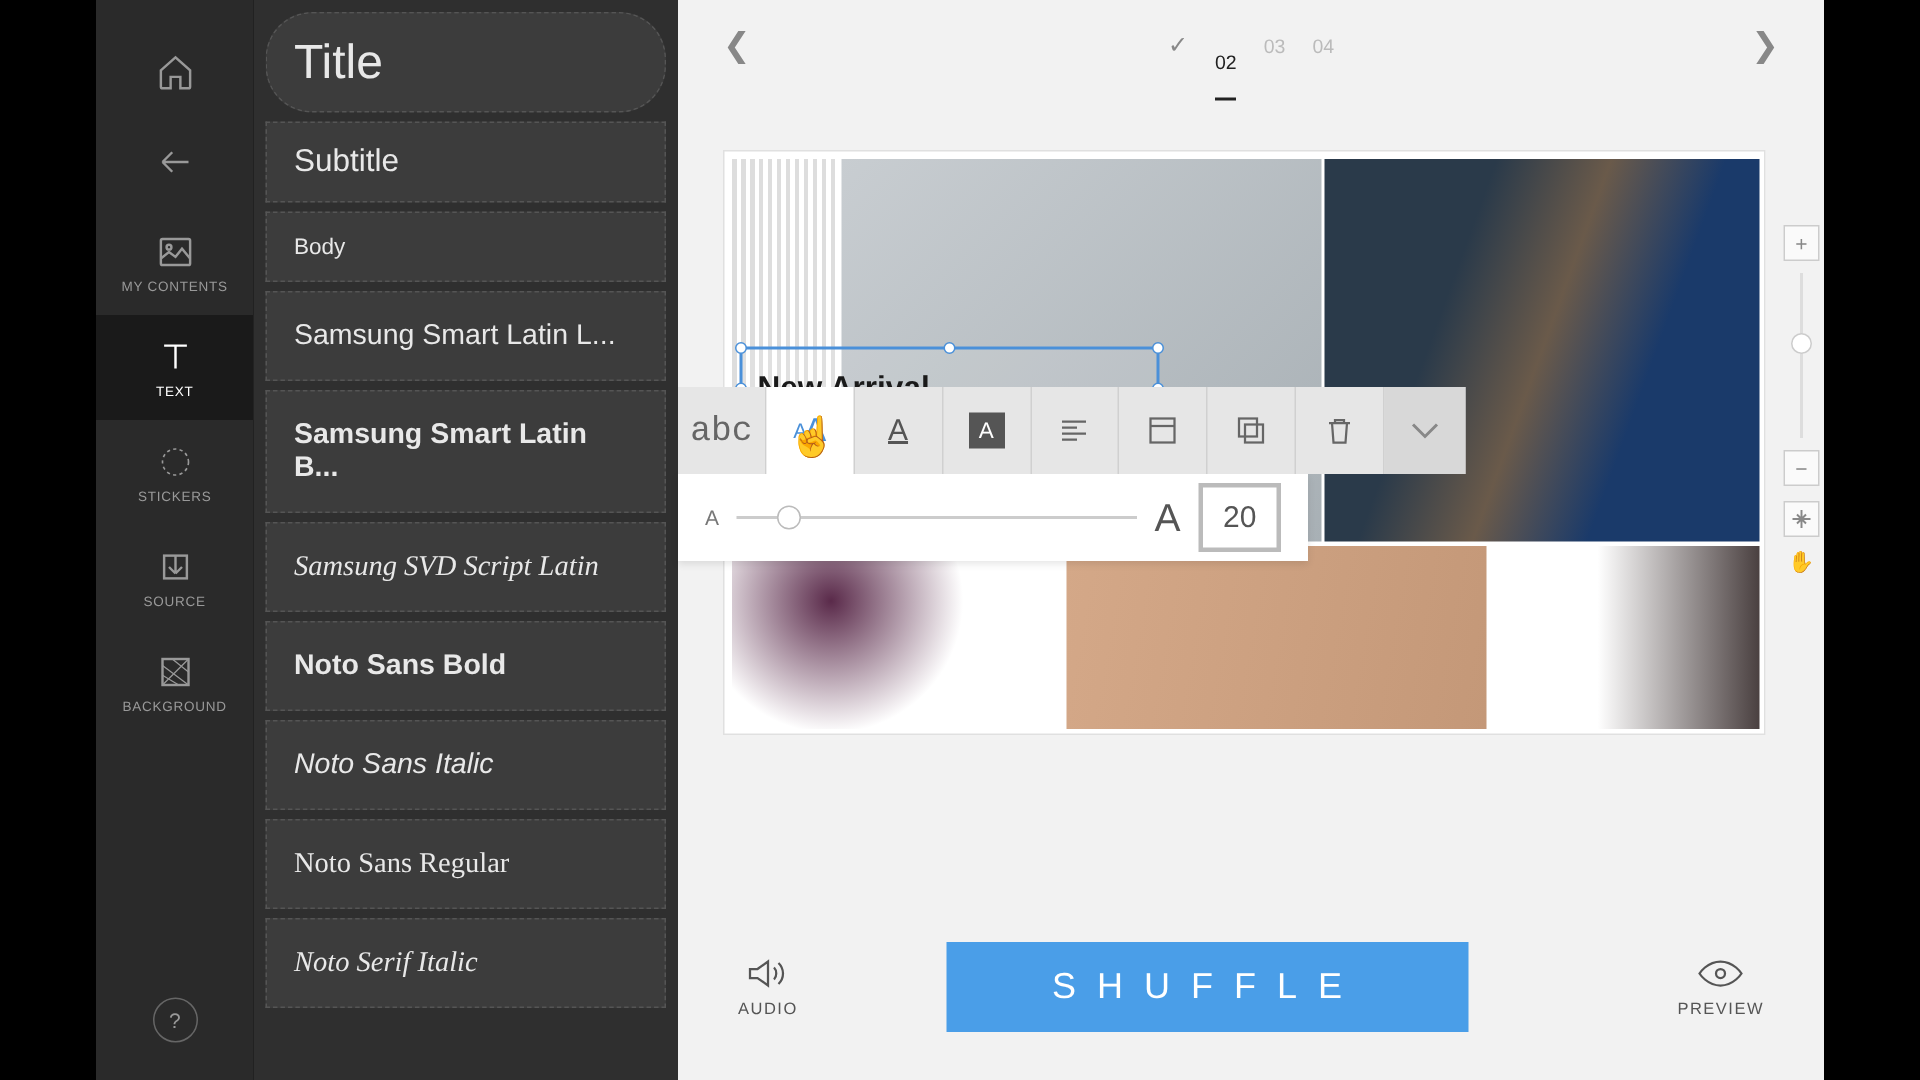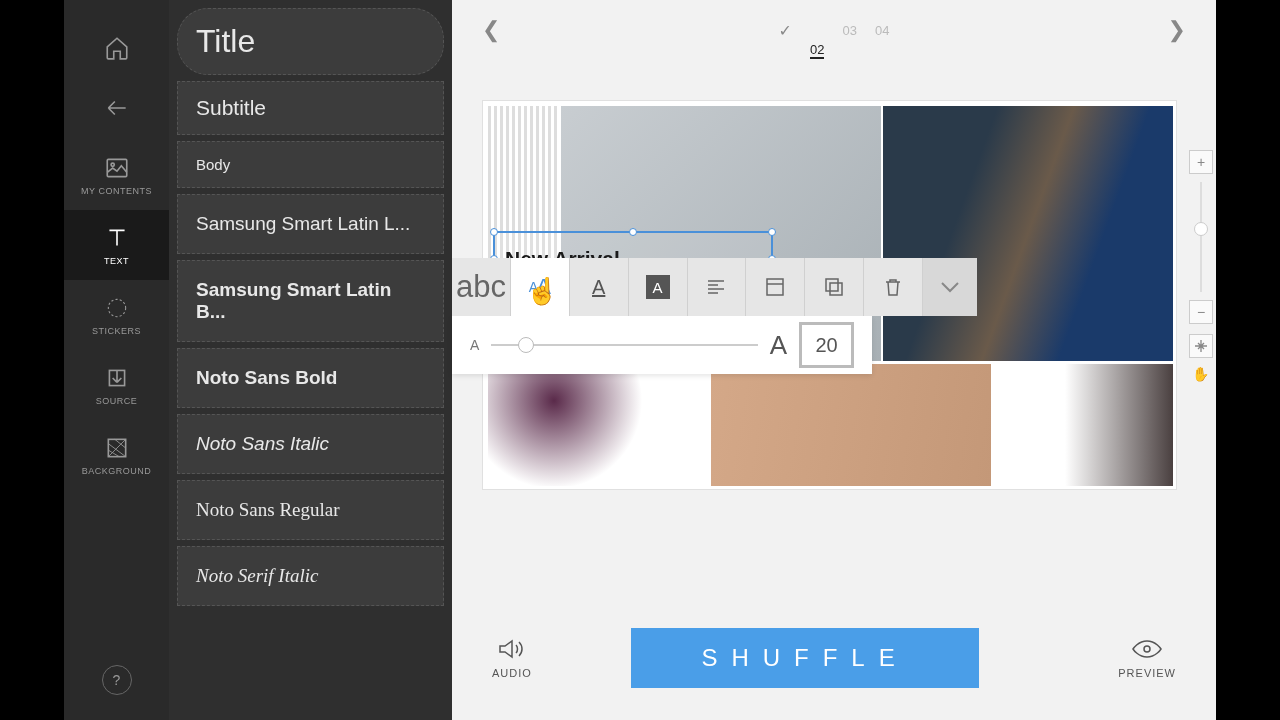--- a/index.html
+++ b/index.html
@@ -31,21 +31,21 @@
 
 .main { flex: 1; background: #f2f2f2; position: relative; display: flex; flex-direction: column; }
 
 
 .pager { height: 60px; display: flex; align-items: center; justify-content: center; position: relative; }
 .pager-arrow { position: absolute; color: #888; font-size: 22px; cursor: pointer; padding: 10px; }
 .pager-left { left: 20px; }
 .pager-right { right: 20px; }
 .pager-nums { display: flex; align-items: center; gap: 18px; font-size: 13px; color: #bbb; }
 .pager-check { color: #888; font-size: 16px; }
-.page-num.active { color: #222; border-bottom: 2px solid #222; padding-bottom: 0; margin-top: 40px; }
+.page-num.active { color: #222; border-bottom: 2px solid #222; padding-bottom: 16px; margin-top: 40px; }
 
 
 .canvas-wrap { flex: 1; position: relative; padding: 40px 30px 0 30px; }
 .canvas { background: #fff; border: 1px solid #e0e0e0; width: 695px; height: 390px; position: relative; overflow: hidden; }
 .img-block { position: absolute; background-size: cover; background-position: center; }
 .img1 { left: 5px; top: 5px; width: 70px; height: 255px; background: repeating-linear-gradient(90deg, #ddd 0 3px, #fff 3px 6px); }
 .img2 { left: 78px; top: 5px; width: 320px; height: 255px; background: linear-gradient(135deg, #c8cdd1, #a8b0b5); position: relative; }
 .img2::after { content: ''; position: absolute; bottom: 20px; left: 40px; width: 200px; height: 50px; background: linear-gradient(180deg, rgba(120,160,180,0.3), rgba(100,140,160,0.5)); }
 .img3 { left: 400px; top: 5px; width: 290px; height: 255px; background: linear-gradient(110deg, #2a3a4a 30%, #6a5a4a 50%, #1a3a6a 70%); }
 .img4 { left: 5px; top: 263px; width: 220px; height: 122px; background: radial-gradient(circle at 30% 30%, #5a2a4a, #fff 50%); }
@@ -59,21 +59,21 @@
 .h-bl { bottom: -5px; left: -5px; } .h-br { bottom: -5px; right: -5px; }
 .h-tm { top: -5px; left: 50%; margin-left: -4px; }
 .h-bm { bottom: -5px; left: 50%; margin-left: -4px; }
 .h-ml { top: 50%; left: -5px; margin-top: -4px; }
 .h-mr { top: 50%; right: -5px; margin-top: -4px; }
 .sel-text { font-weight: bold; font-size: 21px; color: #1a1a1a; }
 
 
 .text-toolbar { position: absolute; left: 0; top: 198px; width: 525px; background: #e6e6e6; display: flex; height: 58px; z-index: 10; }
 .tb-btn { width: 60px; display: flex; align-items: center; justify-content: center; border-right: 1px solid #d0d0d0; color: #555; font-size: 20px; cursor: pointer; position:relative; }
-.tb-btn.abc { font-size: 31px; color: #666; }
+.tb-btn.abc { font-size: 23px; color: #666; font-family: Liberation Mono, monospace; }
 .tb-btn.active { background: #fff; color: #4a90d9; }
 .tb-btn.last { border-right: none; background: #d8d8d8; width: 55px; }
 .tb-inv { background: #555; color: #fff; width: 24px; height: 24px; display: flex; align-items: center; justify-content: center; font-size: 15px; }
 .cursor-hand { position: absolute; left: 15px; top: 18px; font-size: 26px; pointer-events: none; }
 
 
 .size-toolbar { position: absolute; left: 0; top: 256px; width: 420px; height: 58px; background: #fff; display: flex; align-items: center; padding: 0 18px; gap: 12px; z-index: 9; box-shadow: 0 2px 5px rgba(0,0,0,0.1); }
 .size-a-small { font-size: 14px; color: #777; }
 .size-a-big { font-size: 26px; color: #555; }
 .slider { flex: 1; height: 2px; background: #ccc; position: relative; }
@@ -148,20 +148,21 @@
         <span>?</span>
       </div>
   </div>
 
   <div class="text-panel">
     <div class="text-option opt-title">Title</div>
     <div class="text-option opt-subtitle">Subtitle</div>
     <div class="text-option opt-body">Body</div>
     <div class="text-option font-item">Samsung Smart Latin L...</div>
     <div class="text-option font-item f-bold">Samsung Smart Latin B...</div>
+    <div class="text-option font-item f-script">Samsung SVD Script Latin</div>
     <div class="text-option font-item f-bold">Noto Sans Bold</div>
     <div class="text-option font-item f-italic">Noto Sans Italic</div>
     <div class="text-option font-item f-serif">Noto Sans Regular</div>
     <div class="text-option font-item f-serif f-italic">Noto Serif Italic</div>
   </div>
 
   <div class="main">
 
     <div class="pager">
       <div class="pager-arrow pager-left">❮</div>

